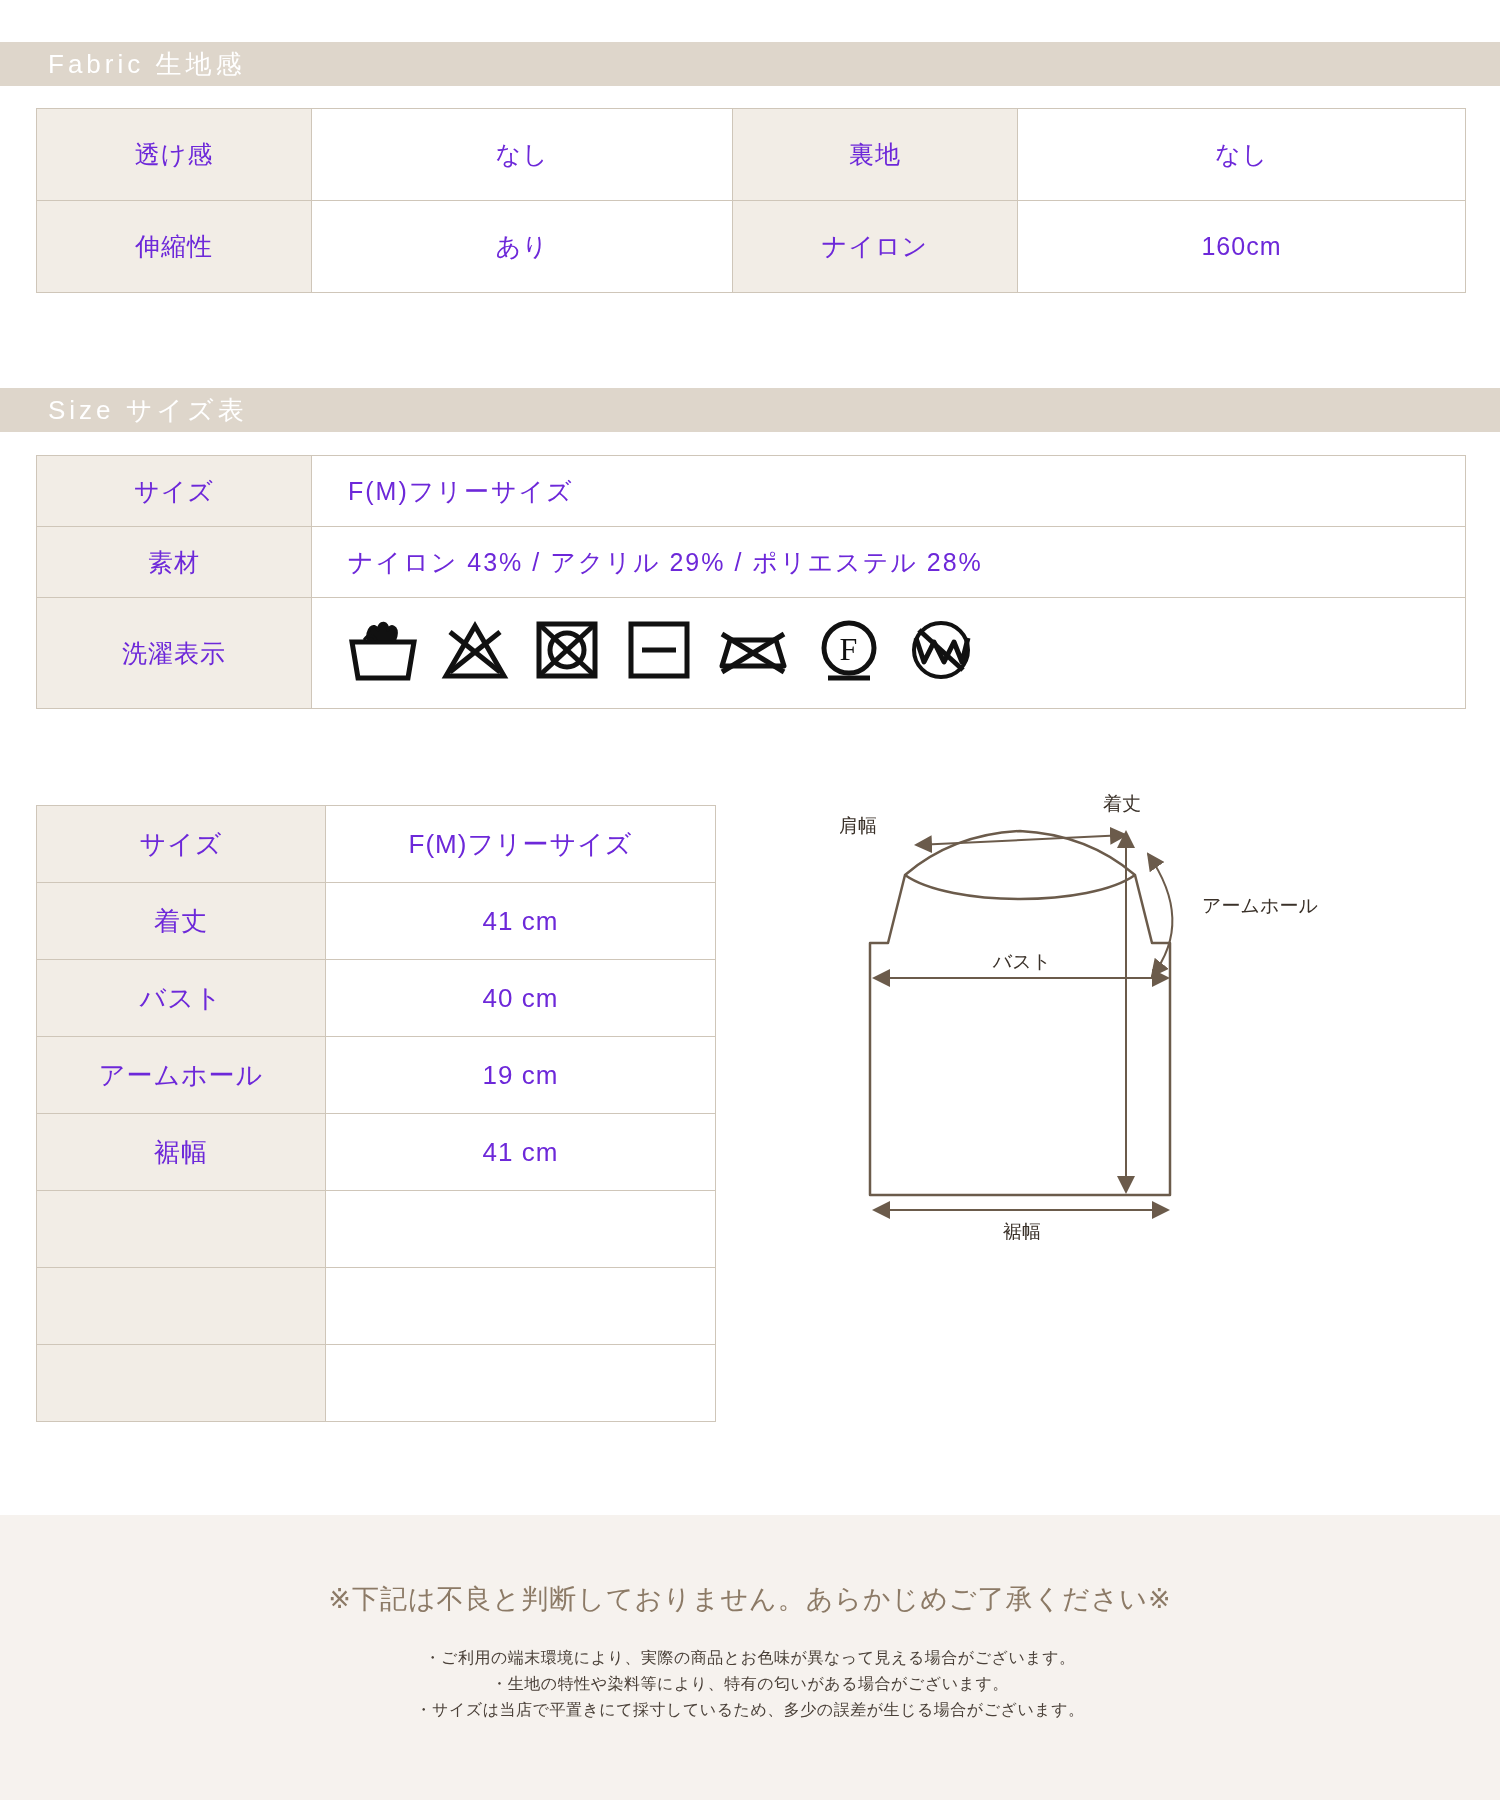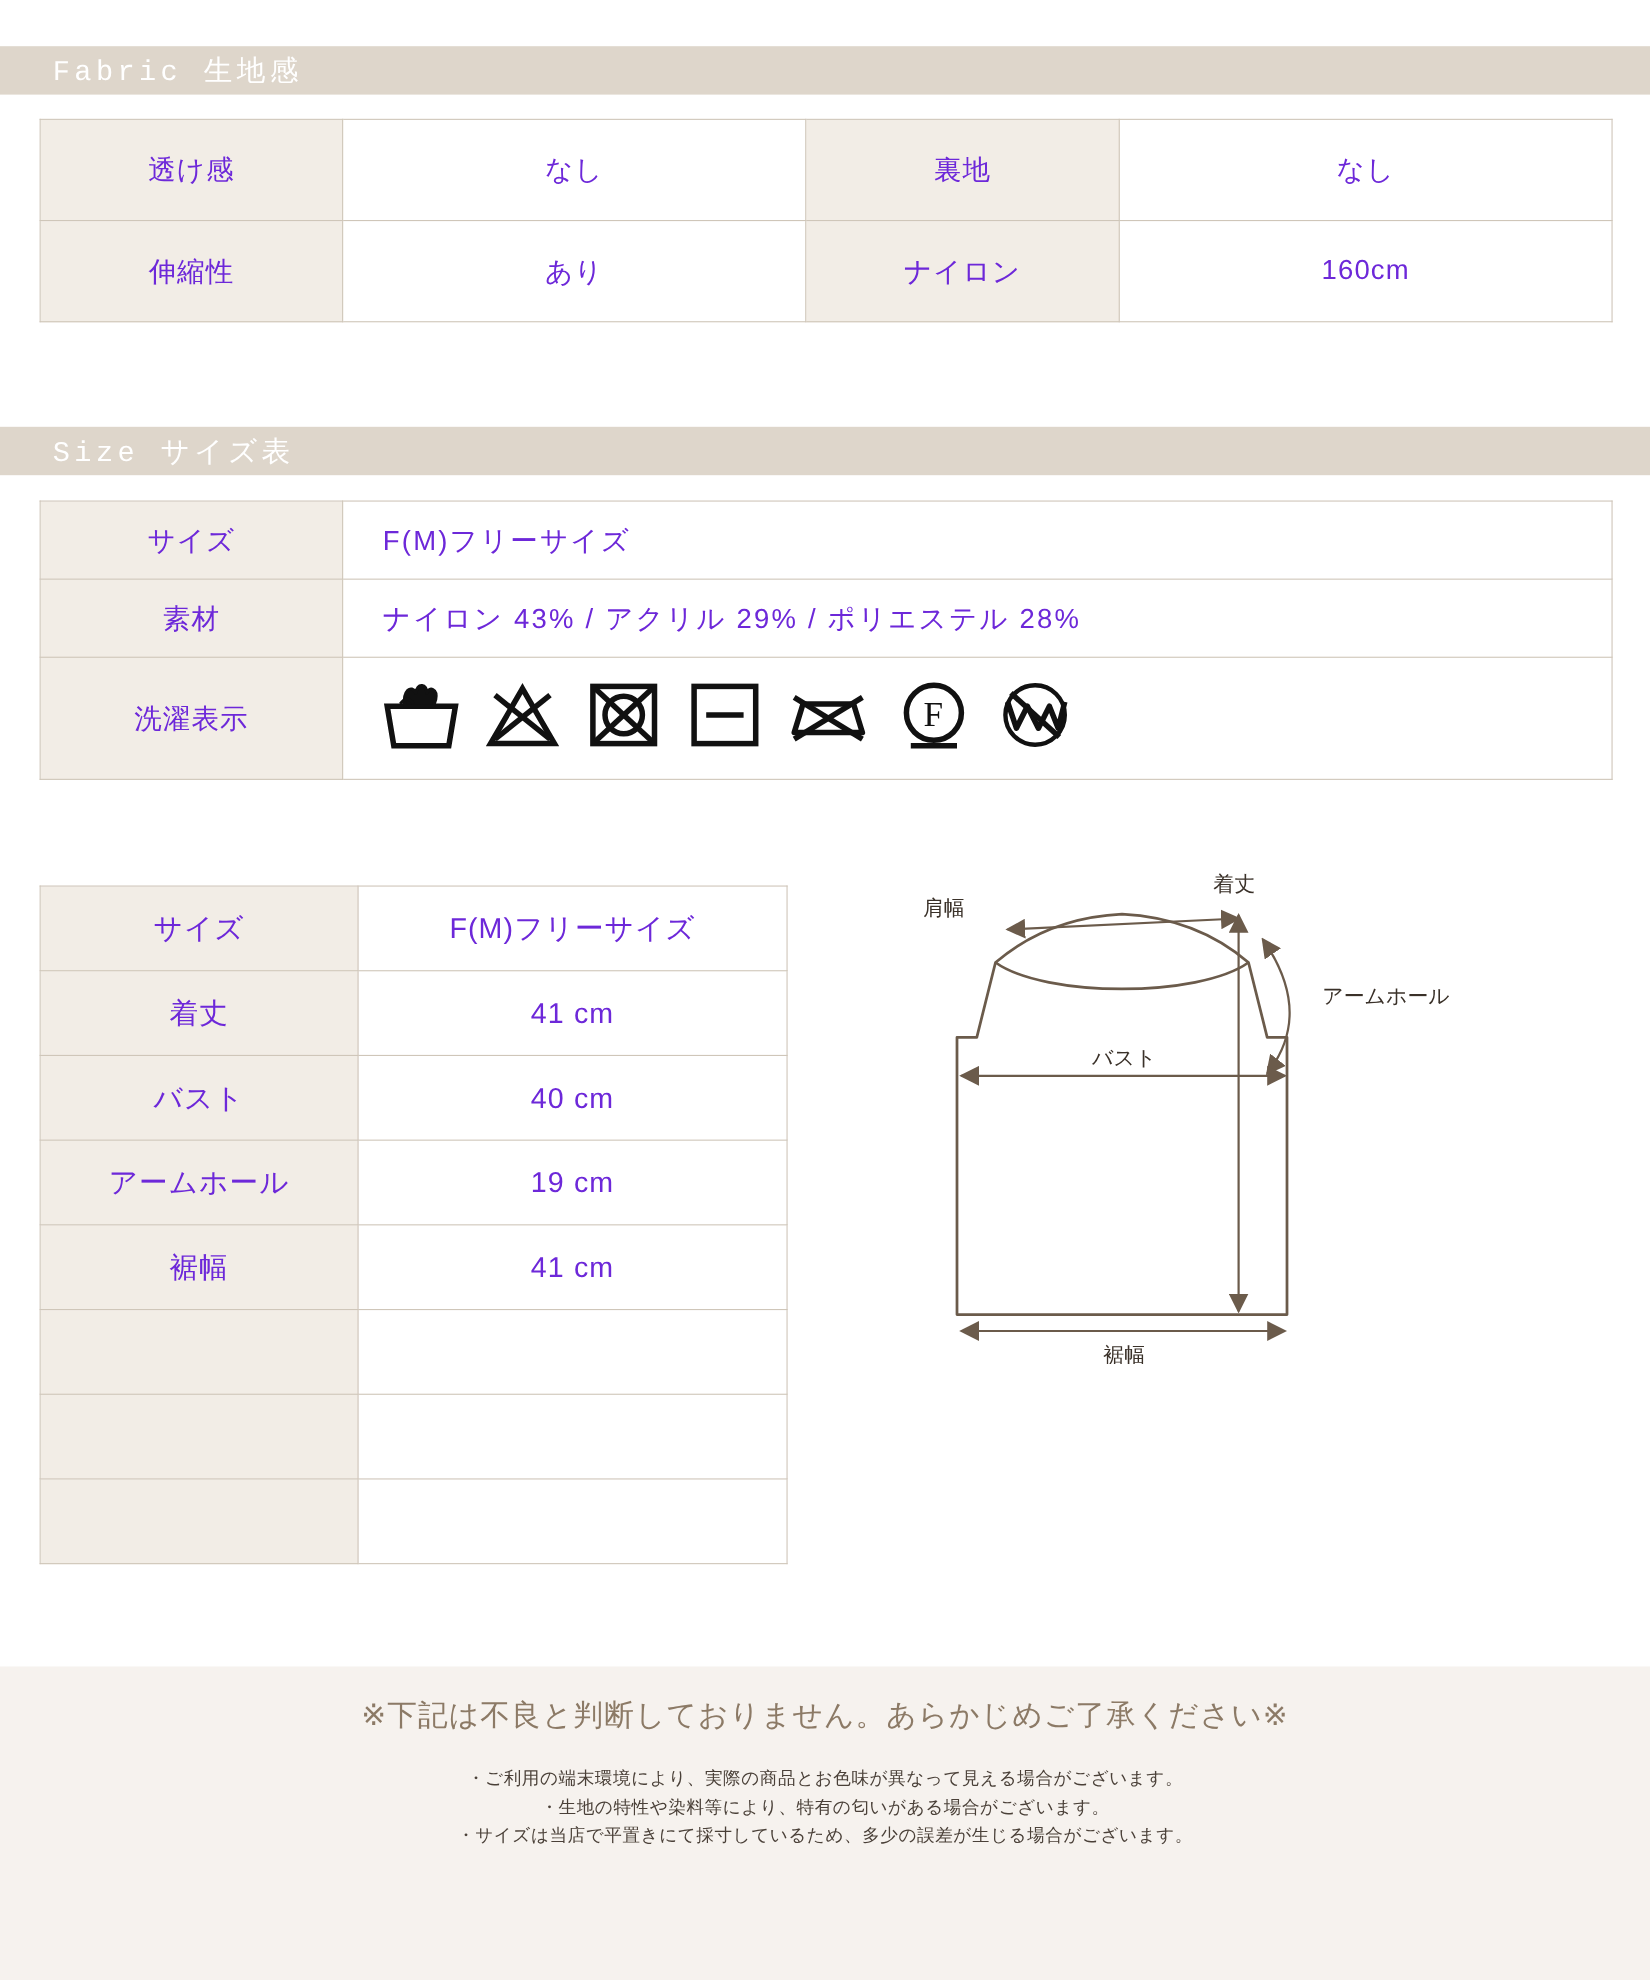--- a/index.html
+++ b/index.html
@@ -27,21 +27,20 @@
   .section-bar {
     position: absolute;
     left: 0;
     width: 1500px;
     height: 44px;
     background: #ded6cb;
     display: flex;
     align-items: center;
     box-sizing: border-box;
     padding-left: 48px;
-    font-family: Liberation Mono, monospace;
   }
   .section-bar .bar-text {
     color: #ffffff;
     font-size: 26px;
     letter-spacing: 4px;
     font-weight: 400;
     white-space: nowrap;
   }
 
   
@@ -129,21 +128,21 @@
 
   
   #notes {
     position: absolute;
     left: 0;
     top: 1515px;
     width: 1500px;
     height: 285px;
     background: #f6f2ee;
     box-sizing: border-box;
-    padding-top: 26px;
+    padding-top: 66px;
   }
   #notes .notes-title {
     text-align: center;
     color: #8c7a66;
     font-size: 27px;
     letter-spacing: 1px;
     margin-bottom: 28px;
   }
   #notes .note-line {
     text-align: center;

